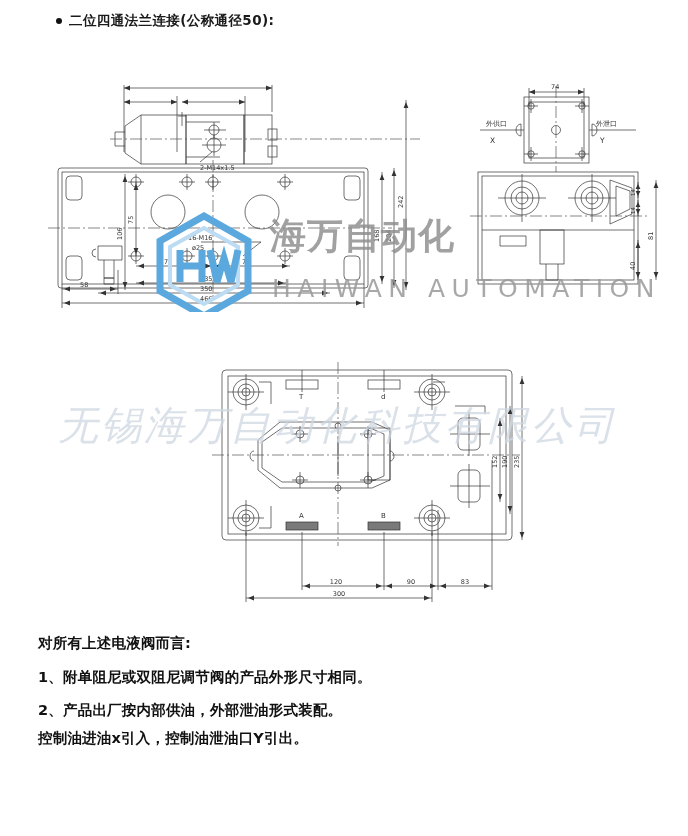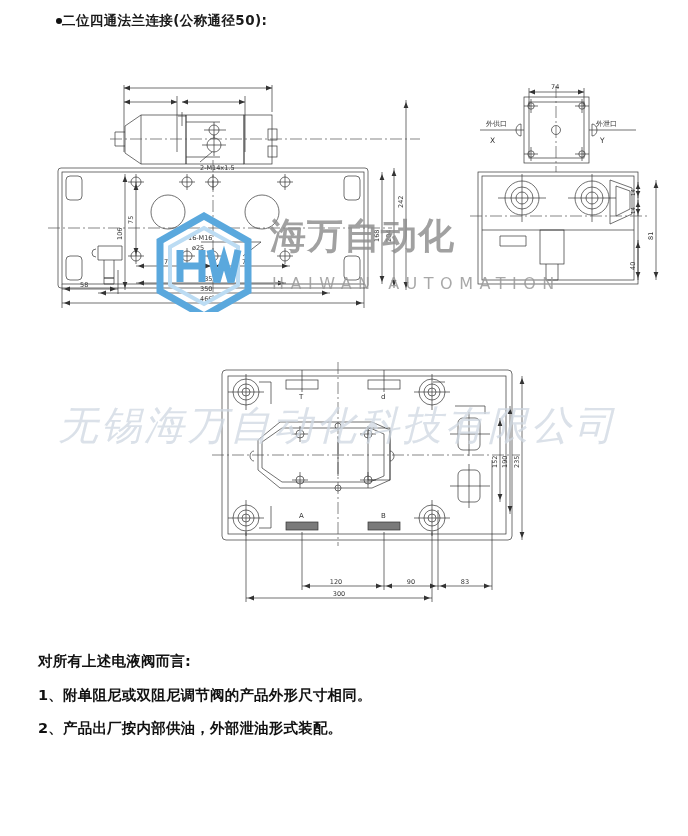--- a/index.html
+++ b/index.html
@@ -7,52 +7,52 @@
     width:688px;height:836px;background:#ffffff;
     font-family:"DejaVu Sans","Liberation Sans",sans-serif;
     color:#1a1a1a;position:relative;overflow:hidden;
   }
   .page{position:relative;width:688px;height:836px;}
 
   
   .heading{
     position:absolute;left:56px;top:12px;
     font-size:13.5px;font-weight:700;letter-spacing:.4px;
-    display:flex;align-items:center;white-space:nowrap;
+    display:flex;align-items:center;gap:7px;white-space:nowrap;
   }
   .bullet{width:6px;height:6px;border-radius:50%;background:#111;display:inline-block;}
 
   
   .drawing{position:absolute;left:0;top:40px;width:688px;height:590px;}
   .drawing svg{display:block;}
 
   
   .wm-logo{
     position:absolute;left:152px;top:212px;width:420px;height:100px;
     pointer-events:none;
   }
   .wm-cn{
     position:absolute;left:118px;top:0px;
     font-size:36px;font-weight:700;color:#8d8d8d;opacity:.82;
     letter-spacing:1px;white-space:nowrap;
     font-family:Liberation Mono, monospace;
   }
   .wm-en{
     position:absolute;left:120px;top:62px;
-    font-size:16px;font-weight:400;color:#9a9a9a;opacity:.85;
+    font-size:25px;font-weight:400;color:#9a9a9a;opacity:.85;
     letter-spacing:6.5px;white-space:nowrap;
   }
   .wm-big{
     position:absolute;left:58px;top:398px;width:620px;
     font-size:40px;font-weight:500;color:#cfd8e2;opacity:.75;
     letter-spacing:3px;white-space:nowrap;pointer-events:none;font-style:italic;
   }
 
   
-  .notes{position:absolute;left:38px;top:636px;width:650px;margin-top:18px;}
+  .notes{position:absolute;left:38px;top:636px;width:650px;}
   .note-line{
     font-size:14.5px;font-weight:700;color:#111;
     line-height:1.0;margin-bottom:19px;white-space:nowrap;
     letter-spacing:.2px;
   }
   .note-line.cont{margin-top:-6px;}
   .sup{font-size:9px;vertical-align:super;}
 
   text{font-family:"DejaVu Sans","Liberation Sans",sans-serif;}
 </style>
@@ -394,15 +394,16 @@
       </g>
     </svg>
     <div class="wm-cn">海万自动化</div>
     <div class="wm-en">HAIWAN AUTOMATION</div>
   </div>
 
   <div class="notes">
     <div class="note-line">对所有上述电液阀而言:</div>
     <div class="note-line">1、附单阻尼或双阻尼调节阀的产品外形尺寸相同。</div>
     <div class="note-line">2、产品出厂按内部供油，外部泄油形式装配。</div>
+    <div class="note-line cont">控制油进油x引入，控制油泄油口Y引出。</div>
   </div>
 
 </div>
 
 </body></html>

